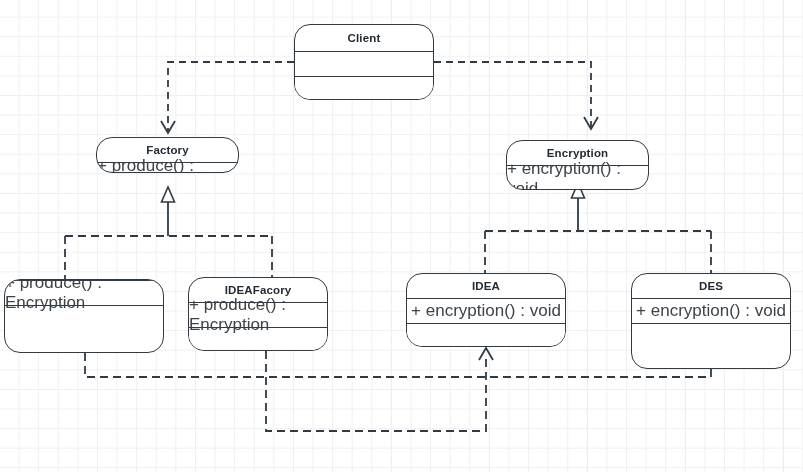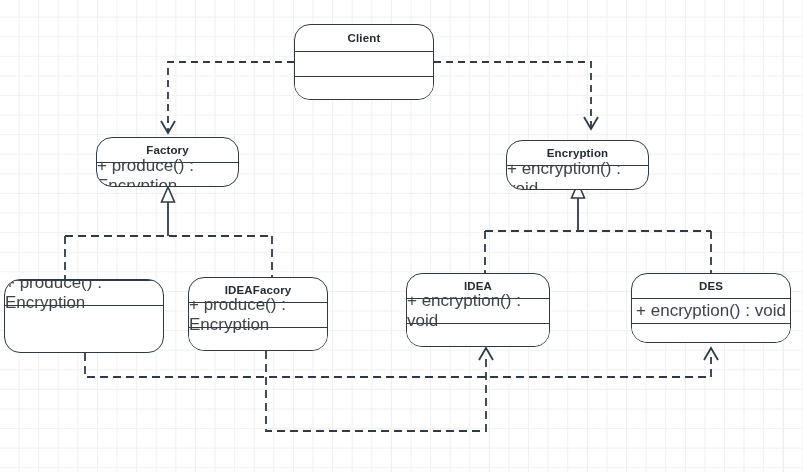--- a/index.html
+++ b/index.html
@@ -126,46 +126,46 @@
     </g>
 
   </svg>
 
   <div class="uml-class" style="left:294px; top:24px; width:140px; height:76px;">
     <div class="uml-name" style="height:26px;">Client</div>
     <div class="uml-divider uml-compartment uml-empty" style="height:25px;"></div>
     <div class="uml-divider uml-compartment uml-empty" style="height:25px;"></div>
   </div>
 
-  <div class="uml-class" style="left:96px; top:137px; width:143px; height:50px;">
+  <div class="uml-class" style="left:96px; top:137px; width:143px; height:36px;">
     <div class="uml-name" style="height:24px;">Factory</div>
     <div class="uml-divider uml-compartment centered" style="height:26px;">+ produce() : Encryption</div>
   </div>
 
   <div class="uml-class" style="left:506px; top:140px; width:143px; height:50px;">
     <div class="uml-name" style="height:24px;">Encryption</div>
     <div class="uml-divider uml-compartment centered" style="height:26px;">+ encryption() : void</div>
   </div>
 
   <div class="uml-class" style="left:4px; top:279px; width:160px; height:74px;">
     <div class="uml-divider uml-compartment centered" style="height:25px;">+ produce() : Encryption</div>
     <div class="uml-divider uml-compartment uml-empty" style="height:25px;"></div>
   </div>
 
   <div class="uml-class" style="left:188px; top:277px; width:140px; height:74px;">
     <div class="uml-name" style="height:24px;">IDEAFacory</div>
     <div class="uml-divider uml-compartment centered" style="height:25px;">+ produce() : Encryption</div>
     <div class="uml-divider uml-compartment uml-empty" style="height:25px;"></div>
   </div>
 
-  <div class="uml-class" style="left:406px; top:273px; width:144px; height:74px;">
+  <div class="uml-class" style="left:406px; top:273px; width:160px; height:74px;">
     <div class="uml-name" style="height:24px;">IDEA</div>
     <div class="uml-divider uml-compartment centered" style="height:25px;">+ encryption() : void</div>
     <div class="uml-divider uml-compartment uml-empty" style="height:25px;"></div>
   </div>
 
-  <div class="uml-class" style="left:631px; top:273px; width:160px; height:70px;">
+  <div class="uml-class" style="left:631px; top:273px; width:160px; height:96px;">
     <div class="uml-name" style="height:24px;">DES</div>
     <div class="uml-divider uml-compartment centered" style="height:25px;">+ encryption() : void</div>
     <div class="uml-divider uml-compartment uml-empty" style="height:25px;"></div>
   </div>
 
 </div>
 
 </body></html>

